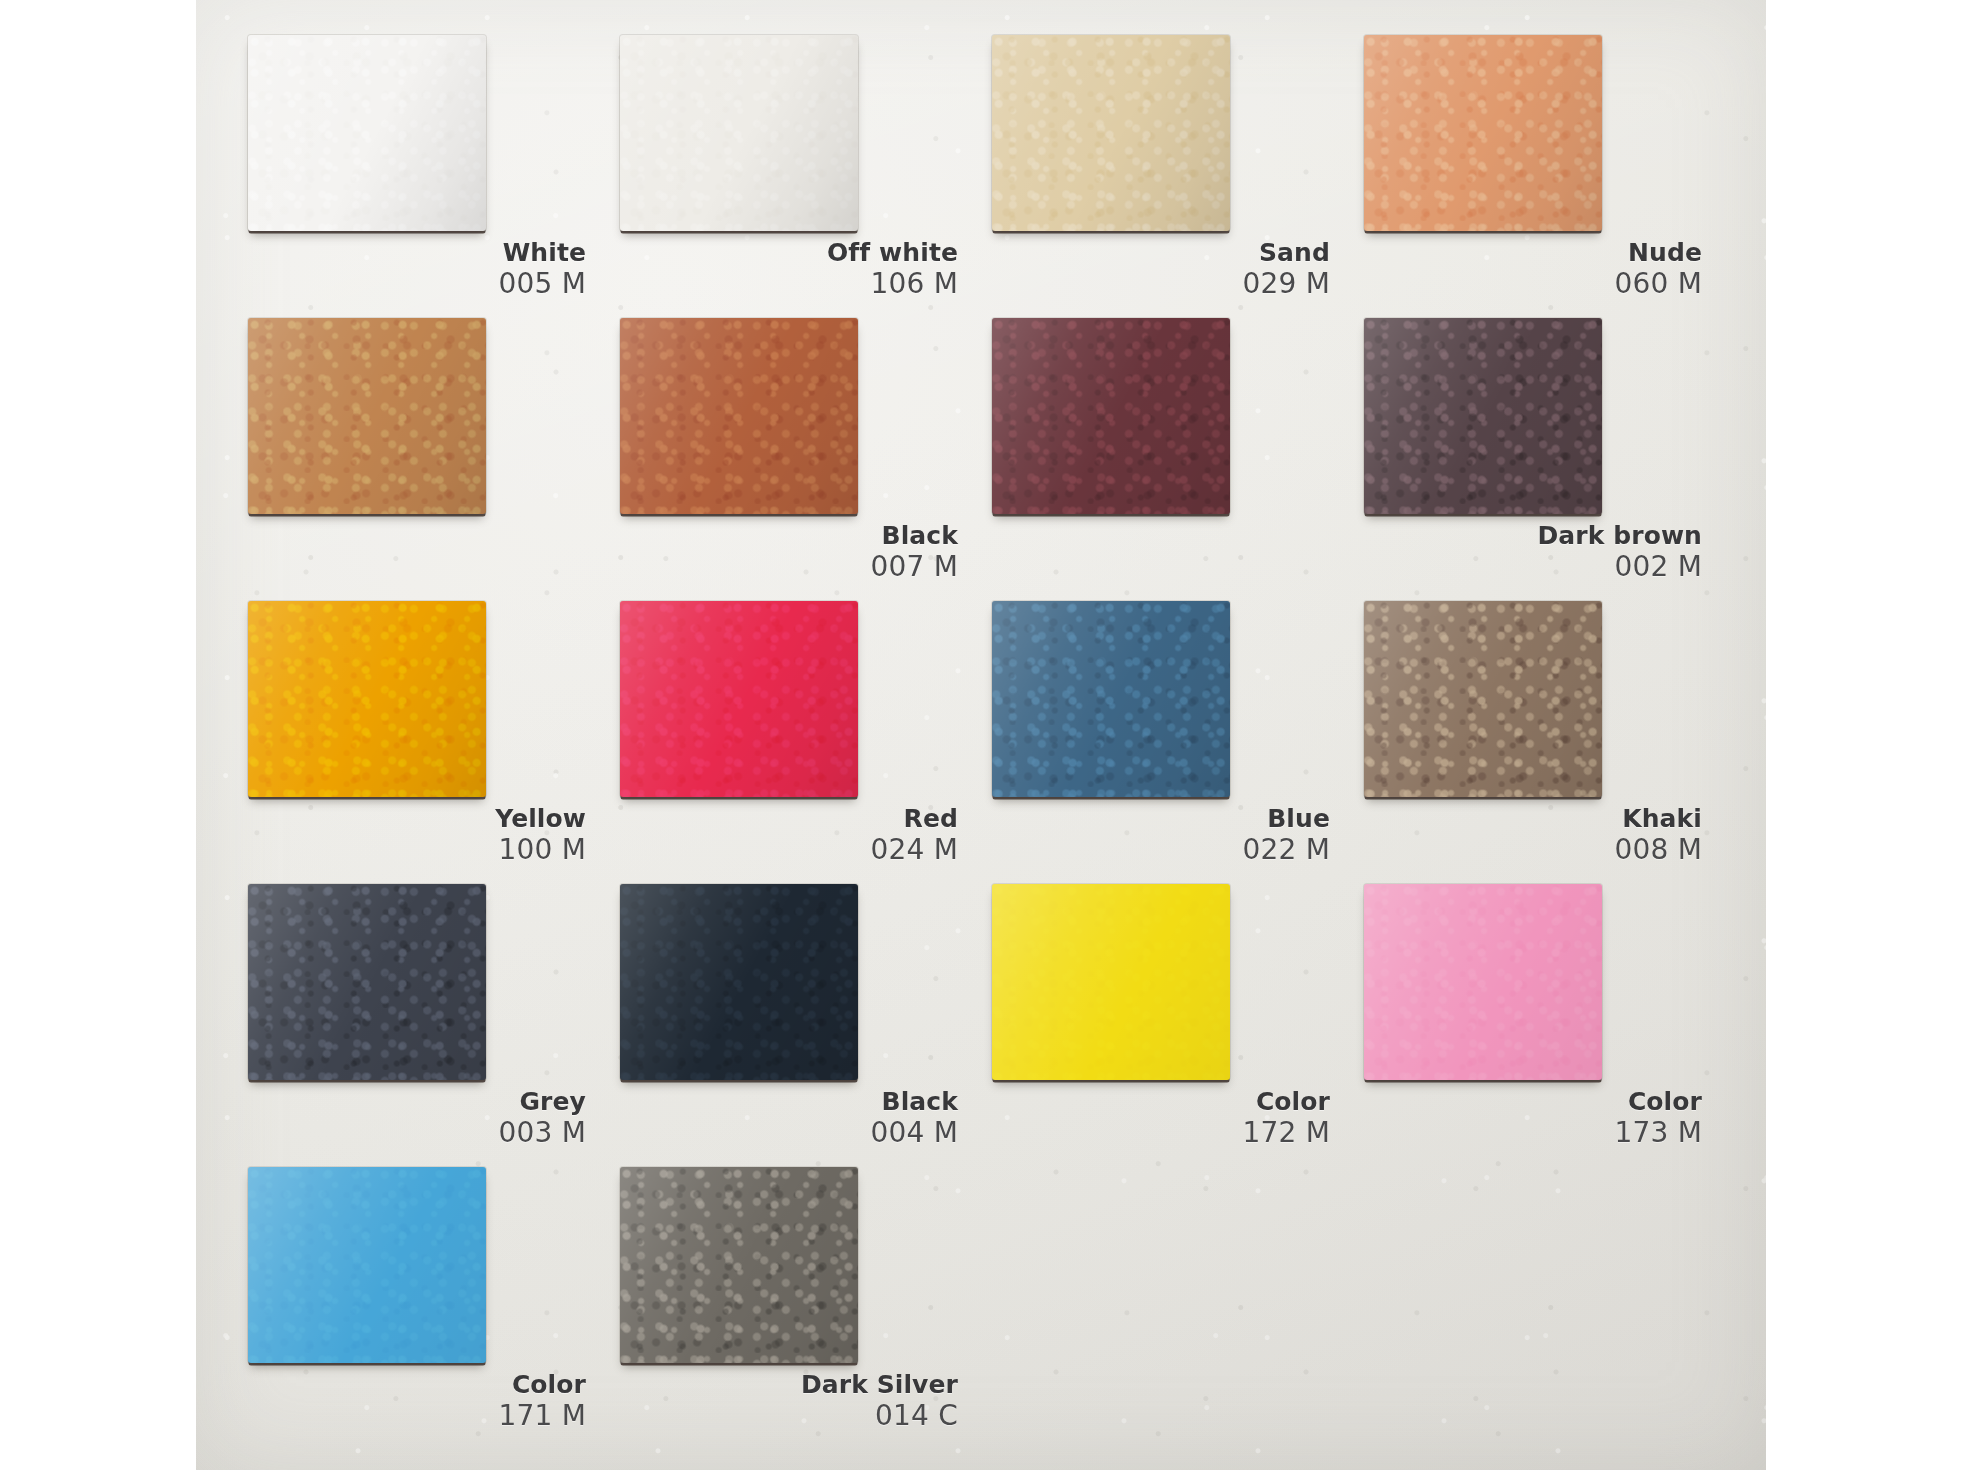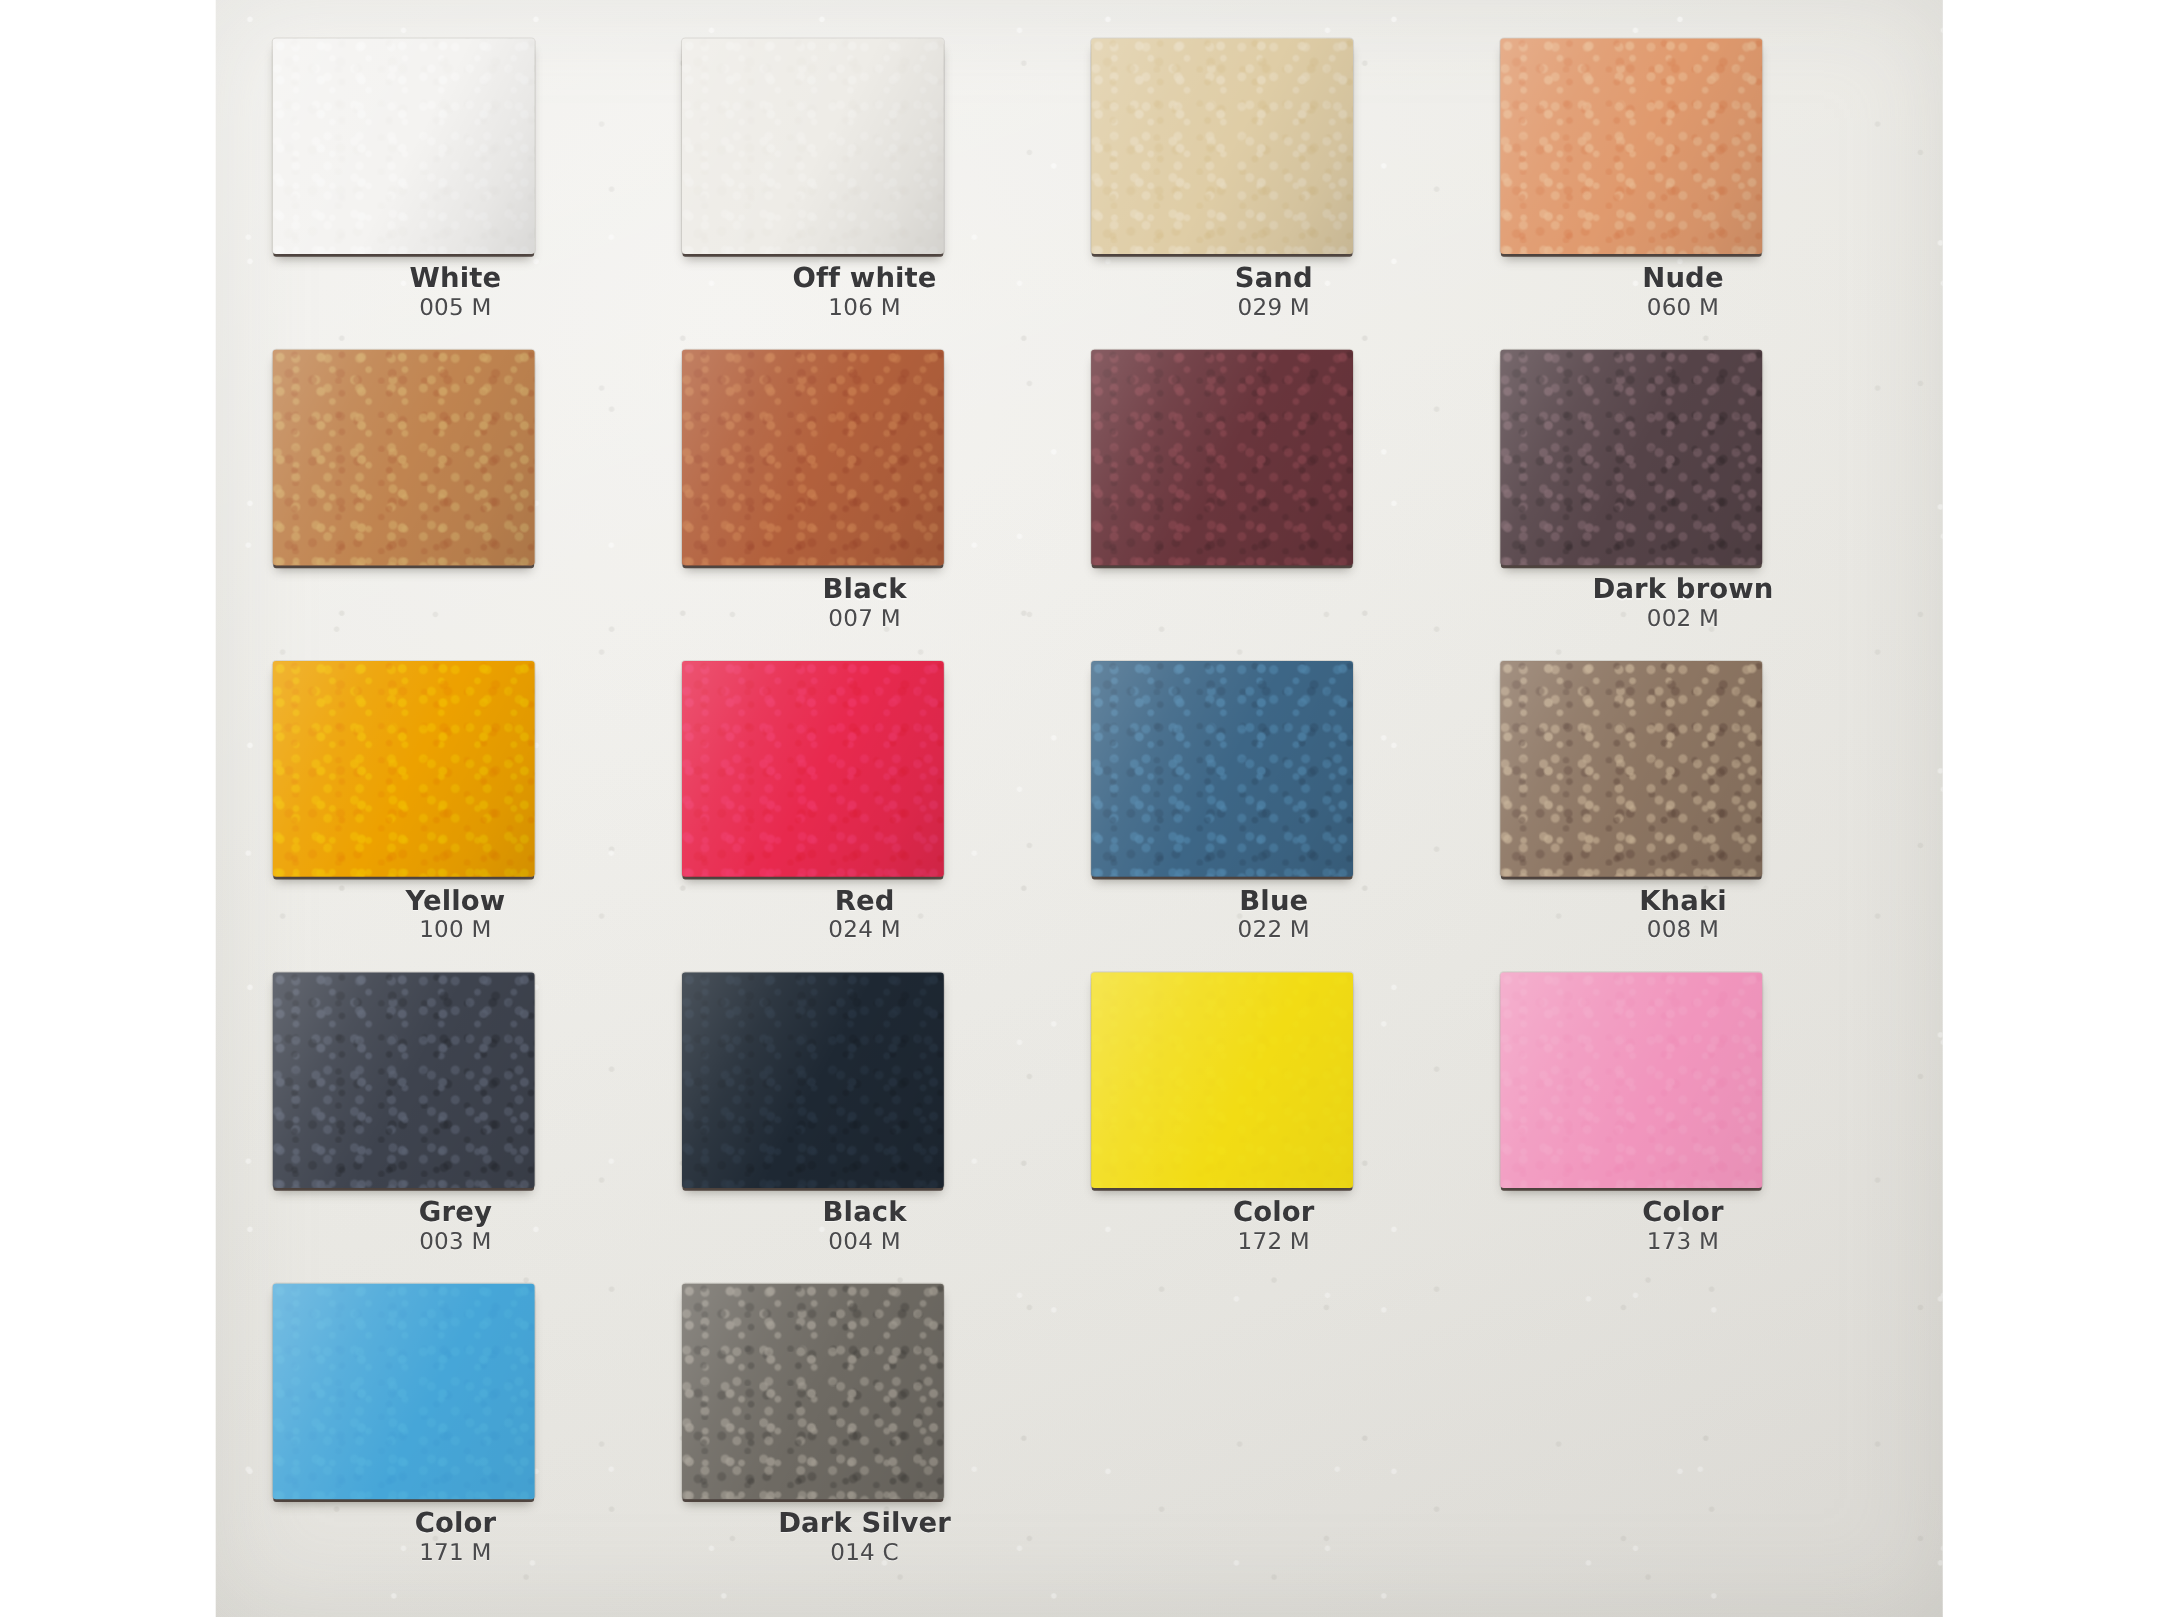--- a/index.html
+++ b/index.html
@@ -148,38 +148,38 @@
         rgba(255,255,255,0.10) 30%,
         rgba(255,255,255,0.00) 58%,
         rgba(0,0,0,0.04) 100%);
   }
   .chip.coarse .grain { opacity: .48; }
 
   
   .caption {
     margin-top: 9px;
     padding-right: 18px;
-    text-align: center;
+    text-align: right;
     line-height: 1.04;
     user-select: none;
   }
 
   .c-name {
     display: block;
     font-size: 25px;
     font-weight: 700;
     letter-spacing: .1px;
     color: #38383a;
     text-shadow: 0 1px 0 rgba(255,255,255,.55);
   }
 
   .c-code {
     display: block;
     margin-top: 3px;
-    font-size: 21px;
+    font-size: 28px;
     font-weight: 400;
     letter-spacing: .2px;
     color: #4a4a4c;
     text-shadow: 0 1px 0 rgba(255,255,255,.5);
   }
 </style>
 </head>
 <body>
 
 <div class="photo">

